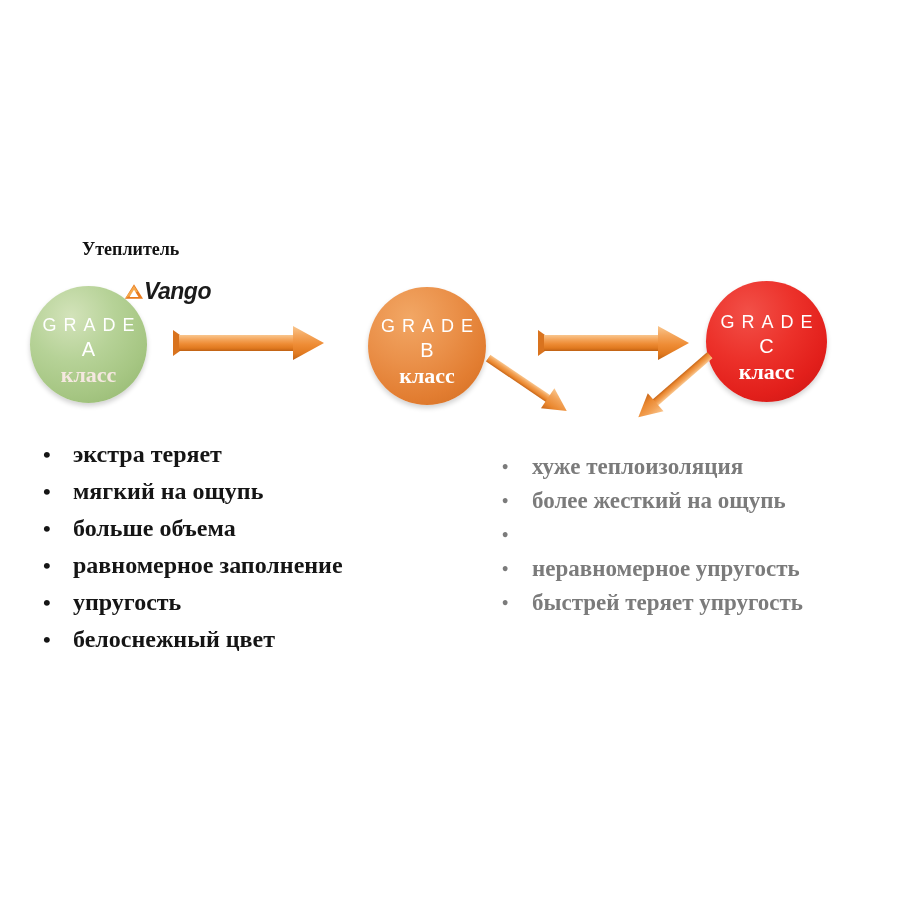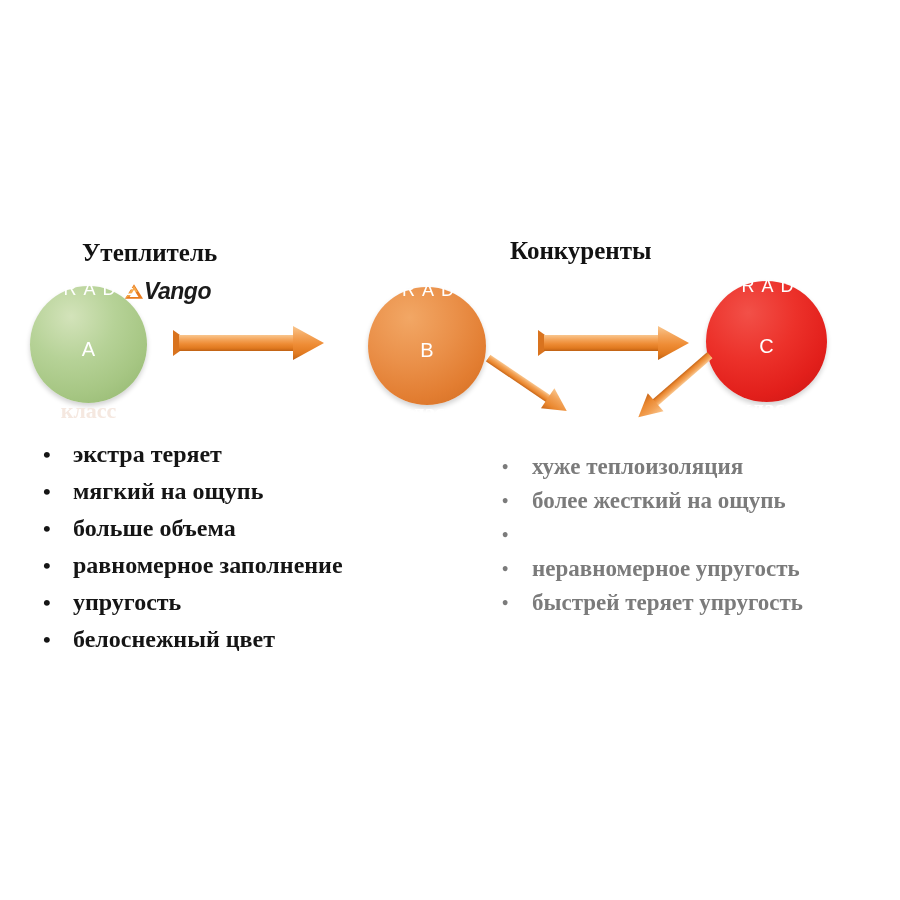--- a/index.html
+++ b/index.html
@@ -6,21 +6,21 @@
   .canvas{
     position:relative;
     width:900px;height:900px;
     background:#ffffff;
     overflow:hidden;
     font-family:"Liberation Serif", serif;
   }
   .header{
     position:absolute;
     font-weight:bold;
-    font-size:25px;
+    font-size:18px;
     color:#121212;
     white-space:nowrap;
     text-align:right;
   }
   .header-left{left:82px;top:239px;}
   .header-right{left:510px;top:237px;}
 
   
   .logo{
     position:absolute;left:125px;top:282px;
@@ -38,21 +38,20 @@
   }
 
   
   .circle{
     position:absolute;
     border-radius:50%;
     display:flex;flex-direction:column;
     align-items:center;justify-content:center;
     text-align:center;
     box-shadow:0 3px 5px rgba(0,0,0,0.18);
-    gap:36px;
   }
   .circle-a{
     left:30px;top:286px;width:117px;height:117px;
     background:radial-gradient(circle at 35% 26%, #d3e3ba 0%, #b6d297 38%, #a6c683 68%, #90b56c 100%);
   }
   .circle-b{
     left:368px;top:287px;width:118px;height:118px;
     background:radial-gradient(circle at 35% 26%, #f2a765 0%, #ea9049 40%, #e27d31 70%, #cf6b20 100%);
   }
   .circle-c{
@@ -112,21 +111,20 @@
     color:#7b7b7b;
   }
   .list-right .txt{white-space:pre-line;}
 </style>
 </head>
 <body>
 
 <div class="canvas">
 
   <div class="header header-left">Утеплитель</div>
-  <div class="header header-right">Конкуренты</div>
 
   <div class="logo">
     <svg class="logo-triangle" viewBox="0 0 20 16">
       <polygon points="10,0 20,16 0,16" fill="#e87b1e"></polygon>
       <polygon points="10,1.5 14,8 2.5,14.5 0,16" fill="#f6a94e"></polygon>
       <polygon points="10,6 15,14 5,14" fill="#ffffff"></polygon>
     </svg>
     <span class="logo-text">Vango</span>
   </div>
 

